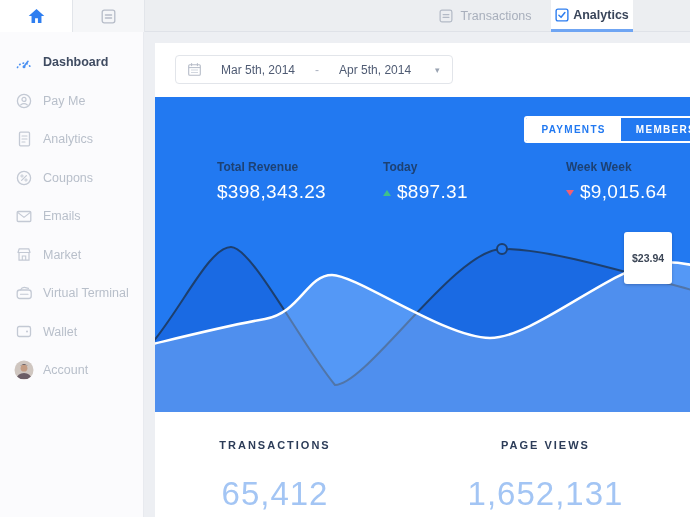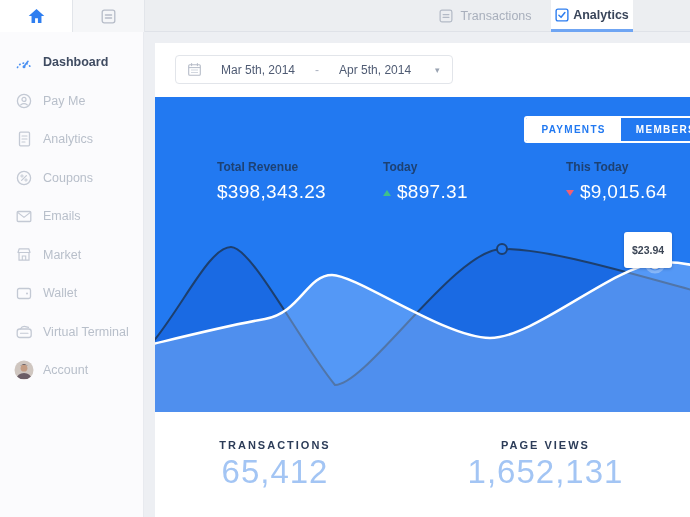--- a/index.html
+++ b/index.html
@@ -35,26 +35,26 @@
   .seg.active { background:#fff; color:#2279f1; }
 
   .stat { position:absolute; top:63px; z-index:3; }
   .stat .lbl { font-size:12px; font-weight:bold; color:#1d4173; }
   .stat .val { margin-top:7px; font-size:19px; color:#ffffff; letter-spacing:0.3px; }
   .stat-0 { left:62px; } .stat-1 { left:228px; } .stat-2 { left:411px; }
   .arr { display:inline-block; width:0; height:0; border-left:4px solid transparent; border-right:4px solid transparent; margin-right:6px; vertical-align:middle; }
   .arr.up { border-bottom:6px solid #3fc08c; }
   .arr.down { border-top:6px solid #ef6075; }
 
-  .tooltip { position:absolute; left:469px; top:135px; background:#fff; border-radius:3px; padding:12px 8px; font-size:10.5px; font-weight:bold; color:#3c4656; box-shadow:0 1px 3px rgba(10,30,80,0.3); z-index:4; }
+  .tooltip { position:absolute; left:469px; top:135px; background:#fff; border-radius:3px; padding:20px 8px; font-size:10.5px; font-weight:bold; color:#3c4656; box-shadow:0 1px 3px rgba(10,30,80,0.3); z-index:4; }
 
   
   .fstat { position:absolute; text-align:center; }
   .fstat .flbl { font-size:11px; font-weight:bold; letter-spacing:2px; color:#2c3c58; }
-  .fstat .fval { margin-top:2px; font-size:33px; color:#a3c5f4; letter-spacing:1px; }
+  .fstat .fval { margin-top:24px; font-size:33px; color:#a3c5f4; letter-spacing:1px; }
   .fstat-0 { left:15px; top:396px; width:210px; }
   .fstat-1 { left:268px; top:396px; width:245px; }
 
   svg { display:block; }
 </style>
 </head>
 <body>
 
 <div class="topbar">
   <div class="tab-home">
@@ -154,37 +154,37 @@
           <path d="M2 5.5 L3.2 1.8 H12.8 L14 5.5 Z" fill="none" stroke="#c3c9d4" stroke-width="1.2" stroke-linejoin="round"></path>
           <path d="M3 5.5 V13.2 H13 V5.5" fill="none" stroke="#c3c9d4" stroke-width="1.2"></path>
           <path d="M6.3 13 V9 h3.4 v4" fill="none" stroke="#c3c9d4" stroke-width="1.1"></path>
         </svg>
     </span>
     <span>Market</span>
   </div>
 
   <div class="side-item">
     <span class="ic">
-      <svg width="16" height="13" viewBox="0 0 16 13">
-          <rect x="1.5" y="1.5" width="13" height="10" rx="1.8" fill="none" stroke="#c3c9d4" stroke-width="1.3"></rect>
-          <circle cx="11" cy="6.5" r="1" fill="#c3c9d4"></circle>
-        </svg>
-    </span>
-    <span>Wallet</span>
-  </div>
-
-  <div class="side-item">
-    <span class="ic">
       <svg width="17" height="14" viewBox="0 0 17 14">
           <rect x="1.2" y="4" width="14" height="8.5" rx="2.5" fill="none" stroke="#c3c9d4" stroke-width="1.3"></rect>
           <path d="M4.5 4 Q6 0.8 9.5 1.6 L12.5 2.4" fill="none" stroke="#c3c9d4" stroke-width="1.2" stroke-linecap="round"></path>
           <path d="M4.5 8.3 h7.5" stroke="#c3c9d4" stroke-width="1.1" stroke-linecap="round"></path>
         </svg>
     </span>
     <span>Virtual Terminal</span>
+  </div>
+
+  <div class="side-item">
+    <span class="ic">
+      <svg width="16" height="13" viewBox="0 0 16 13">
+          <rect x="1.5" y="1.5" width="13" height="10" rx="1.8" fill="none" stroke="#c3c9d4" stroke-width="1.3"></rect>
+          <circle cx="11" cy="6.5" r="1" fill="#c3c9d4"></circle>
+        </svg>
+    </span>
+    <span>Wallet</span>
   </div>
 
   <div class="side-item">
     <span class="ic">
       <svg width="20" height="20" viewBox="0 0 20 20">
           <defs>
             <clipPath id="avc">
               <circle cx="10" cy="10" r="9.5"></circle>
             </clipPath>
           </defs>
@@ -227,21 +227,21 @@
 
     <div class="stat stat-0">
       <div class="lbl">Total Revenue</div>
       <div class="val">$398,343.23</div>
     </div>
     <div class="stat stat-1">
       <div class="lbl">Today</div>
       <div class="val"><span class="arr up"></span><span>$897.31</span></div>
     </div>
     <div class="stat stat-2">
-      <div class="lbl">This Today</div>
+      <div class="lbl">Week Week</div>
       <div class="val"><span class="arr down"></span><span>$9,015.64</span></div>
     </div>
 
     <svg class="chart-svg" width="535" height="315" viewBox="0 0 535 315" preserveAspectRatio="none">
 
       <path d="M -2 245 C 30 205 55 150 76 150 C 97 150 148 250 180 288 C 212 288 300 152 347 152 C 395 152 470 175 537 193 L 537 317 L -2 317 Z" fill="#1a6ae3"></path>
       <path d="M -2 245 C 30 205 55 150 76 150 C 97 150 148 250 180 288 C 212 288 300 152 347 152 C 395 152 470 175 537 193" fill="none" stroke="#1d3f6e" stroke-width="2"></path>
 
       <path d="M -2 247 C 35 238 75 228 110 222 C 145 216 152 178 177 178 C 202 178 290 241 335 241 C 378 241 455 172 500 166 C 515 164 527 166 537 168 L 537 317 L -2 317 Z" fill="rgba(160,200,255,0.40)"></path>
       <path d="M -2 247 C 35 238 75 228 110 222 C 145 216 152 178 177 178 C 202 178 290 241 335 241 C 378 241 455 172 500 166 C 515 164 527 166 537 168" fill="none" stroke="#ffffff" stroke-width="2.5"></path>

